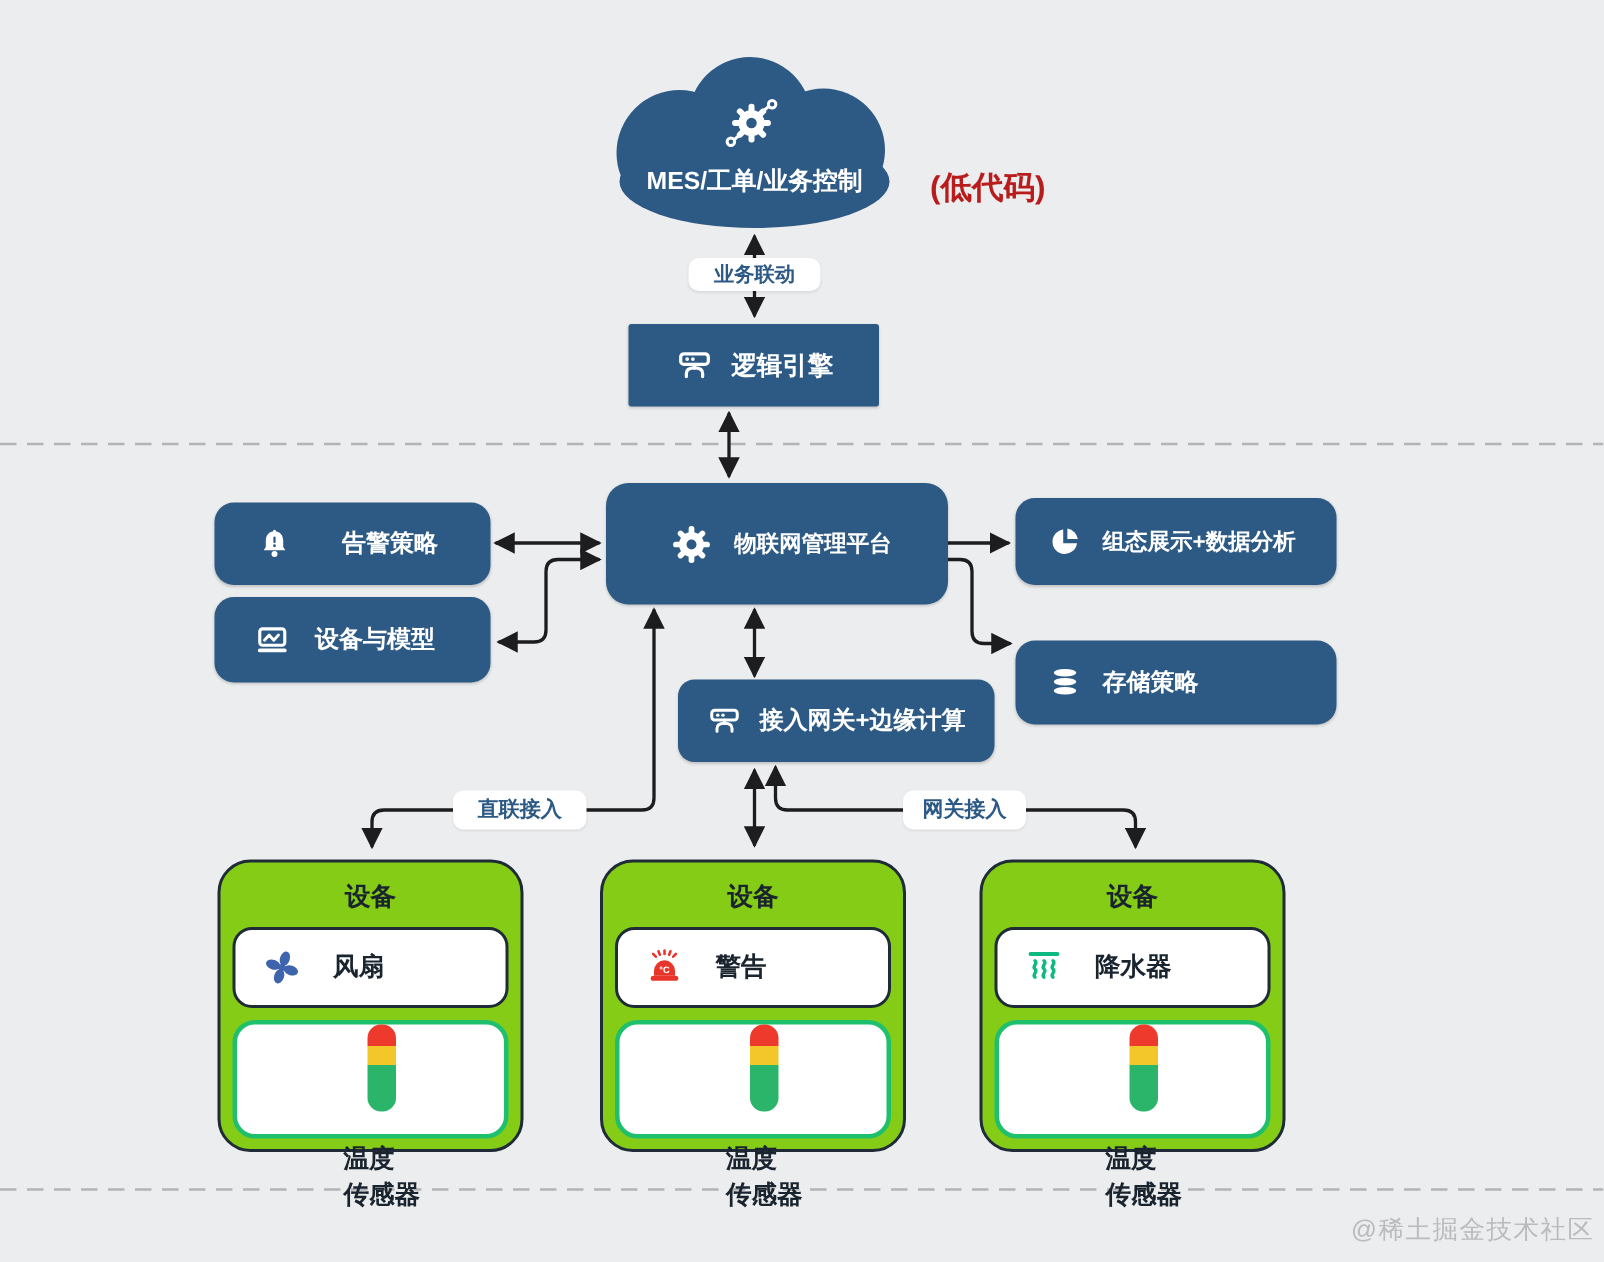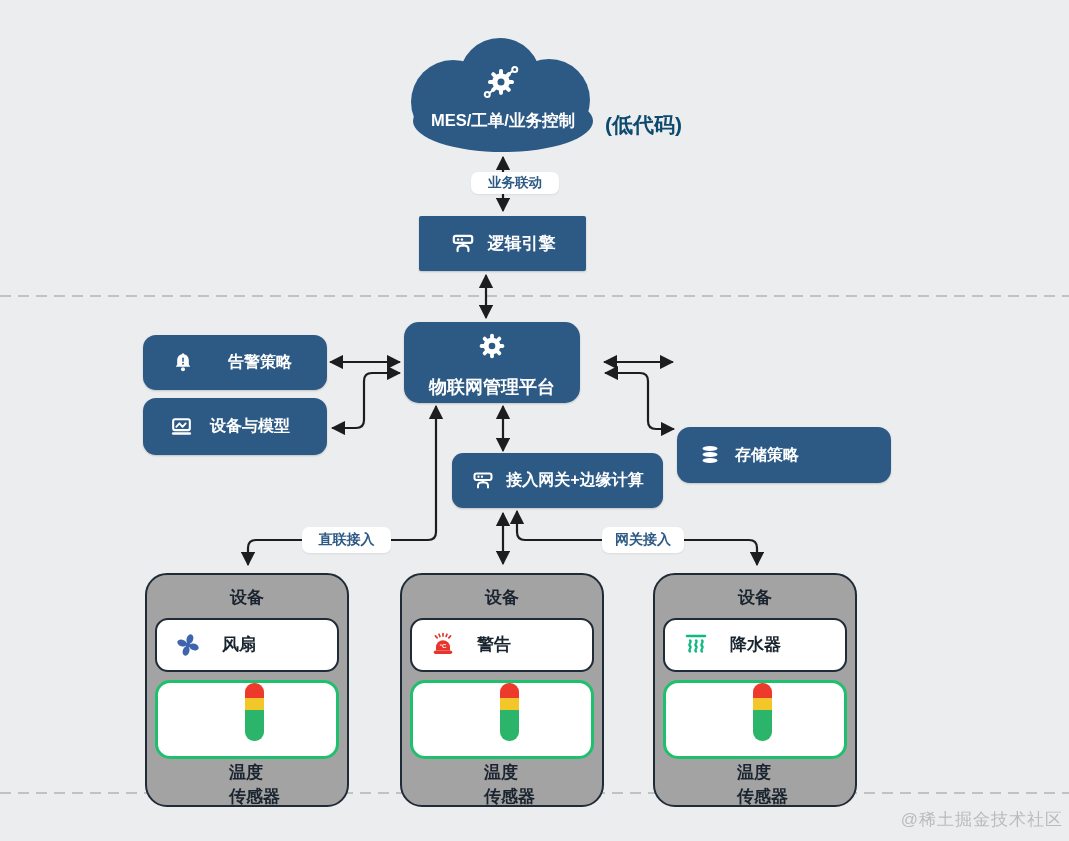--- a/index.html
+++ b/index.html
@@ -2,36 +2,36 @@
 <html><head>
 <meta charset="utf-8">
 <style>
   html,body{margin:0;padding:0;background:#ecedee;}
   .canvas{position:relative;width:1069px;height:841px;background:#ecedee;overflow:hidden;
           font-family:"Liberation Sans",sans-serif;}
   .wires{position:absolute;left:0;top:0;}
   .blue-box{position:absolute;background:#2d5a85;color:#fff;display:flex;align-items:center;
             font-weight:bold;box-sizing:border-box;box-shadow:0 1px 2px rgba(0,0,0,.18);}
   .n-engine{left:419px;top:216px;width:167px;height:55px;border-radius:2px;justify-content:center;gap:12px;font-size:17px;}
-  .n-platform{left:404px;top:322px;width:176px;height:81px;border-radius:15px;justify-content:center;gap:10px;font-size:18px;flex-direction:column;}
+  .n-platform{left:404px;top:322px;width:228px;height:81px;border-radius:15px;justify-content:center;gap:10px;font-size:15px;}
   .n-alarm{left:143px;top:335px;width:184px;height:55px;border-radius:13px;padding-left:28px;gap:33px;font-size:16px;}
   .n-devmodel{left:143px;top:398px;width:184px;height:57px;border-radius:13px;padding-left:26px;gap:16px;font-size:16px;}
   .n-dashboard{left:677px;top:332px;width:214px;height:58px;border-radius:13px;padding-left:21px;gap:13px;font-size:15px;}
   .n-storage{left:677px;top:399px;width:214px;height:56px;border-radius:13px;padding-left:21px;gap:13px;font-size:16px;margin-top:28px;}
   .n-gateway{left:452px;top:453px;width:211px;height:55px;border-radius:11px;justify-content:center;gap:11px;font-size:16px;}
   .pill{position:absolute;background:#fff;color:#2d5a85;font-weight:bold;display:flex;align-items:center;
         justify-content:center;border-radius:7px;font-size:14px;box-shadow:0 1px 2px rgba(0,0,0,.08);}
-  .pill-business{left:459px;top:172px;width:88px;height:22px;font-size:13.5px;margin-left:12px;}
+  .pill-business{left:459px;top:172px;width:88px;height:22px;font-size:13.5px;}
   .pill-direct{left:302px;top:527px;width:89px;height:26px;}
   .pill-gwaccess{left:602px;top:527px;width:82px;height:26px;}
   .cloud-label{position:absolute;left:408px;top:110px;width:190px;text-align:center;color:#fff;
                font-weight:bold;font-size:16.5px;}
   .cloud-icon{position:absolute;left:481px;top:62px;}
-  .lowcode{position:absolute;left:605px;top:111px;font-size:21px;font-weight:800;color:#0c4a6e;}
-  .card{position:absolute;top:573px;width:204px;height:234px;background:#a3a3a3;border:2.5px solid #202b38;
+  .lowcode{position:absolute;left:620px;top:111px;font-size:21px;font-weight:800;color:#b91c1c;}
+  .card{position:absolute;top:573px;width:204px;height:195px;background:#84cc16;border:2.5px solid #202b38;
         border-radius:22px;box-sizing:border-box;}
   .card1{left:145px;} .card2{left:400px;} .card3{left:653px;}
   .card-title{text-align:center;margin-top:11px;font-size:17px;font-weight:bold;color:#1a242f;}
   .inner{position:absolute;left:8px;right:8px;background:#fff;display:flex;align-items:center;box-sizing:border-box;}
   .inner-act{top:43px;height:54px;border:2px solid #202b38;border-radius:13px;padding-left:17px;gap:20px;}
   .inner-sen{top:105px;height:79px;border:3.5px solid #1fc06d;border-radius:15px;padding-left:15px;gap:20px;flex-direction:column;}
   .inner-label{font-size:17px;font-weight:bold;color:#1a242f;line-height:1.4;}
   .temp-bar{width:19px;height:58px;border-radius:9px;flex:0 0 auto;
             background:linear-gradient(to bottom,#ee3a2c 0%,#ee3a2c 25%,#f3c62a 25%,#f3c62a 47%,#2ab56b 47%,#2ab56b 100%);}
   .watermark{position:absolute;right:6px;top:808px;font-size:17px;color:#b9bbbd;letter-spacing:1px;}
@@ -156,20 +156,29 @@
     <span>
       <svg width="25" height="25" viewBox="0 0 24 24">
         <rect x="4" y="5" width="16" height="10.5" rx="1.8" fill="none" stroke="#fff" stroke-width="2"></rect>
         <path d="M7,12.3 L10,9 L13,12.3 L16,9" fill="none" stroke="#fff" stroke-width="1.8" stroke-linejoin="round" stroke-linecap="round"></path>
         <path d="M4,18.8 H20" stroke="#fff" stroke-width="2.4" stroke-linecap="round"></path>
       </svg>
     </span>
     <span>设备与模型</span>
   </div>
 
+  <div class="blue-box n-dashboard">
+    <span>
+      <svg width="24" height="24" viewBox="0 0 24 24" fill="#fff">
+        <path d="M10.8,4 A8.2,8.2 0 1 0 20,13.2 L10.8,13.2 Z"></path>
+        <path d="M13.6,3.4 A8.4,8.4 0 0 1 20.6,10.4 L13.6,10.4 Z"></path>
+      </svg>
+    </span>
+    <span>组态展示+数据分析</span>
+  </div>
 
   <div class="blue-box n-storage">
     <span>
       <svg width="24" height="24" viewBox="0 0 24 24" fill="#fff">
         <ellipse cx="12" cy="5.5" rx="7.5" ry="2.5"></ellipse>
         <ellipse cx="12" cy="11.5" rx="7.5" ry="2.5"></ellipse>
         <ellipse cx="12" cy="17.5" rx="7.5" ry="2.5"></ellipse>
       </svg>
     </span>
     <span>存储策略</span>

